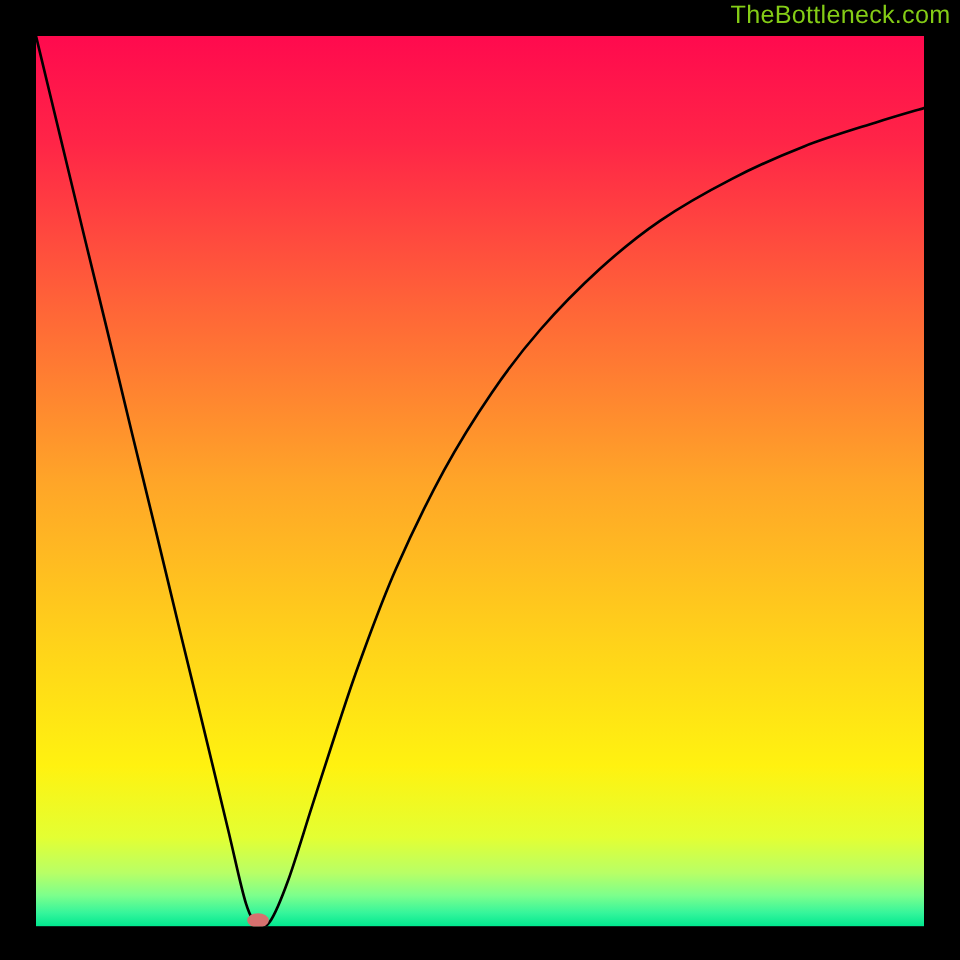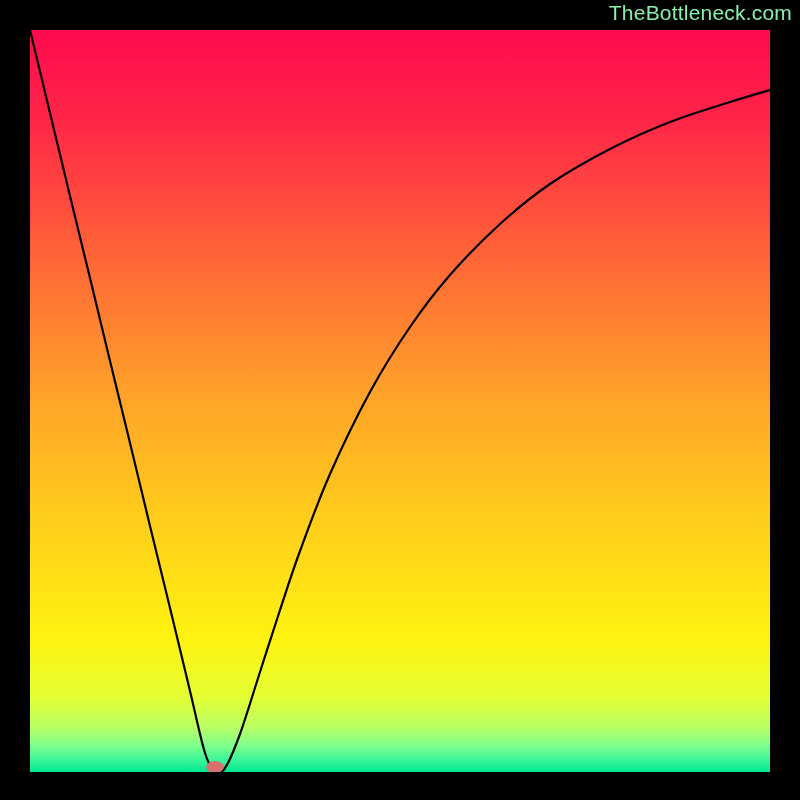--- a/index.html
+++ b/index.html
@@ -21,21 +21,21 @@
     box-sizing: border-box;
   }
   .gradient {
     position: absolute;
     left: 0; top: 0; right: 0; bottom: 0;
   }
   .attribution {
     position: absolute;
     top: 1px;
     right: 8px;
-    color: #86efac;
+    color: #84cc16;
     font-size: 21px;
     font-weight: 500;
     letter-spacing: 0.2px;
   }
   svg.curve {
     position: absolute;
     left: 0; top: 0;
   }
 </style>
 </head>

